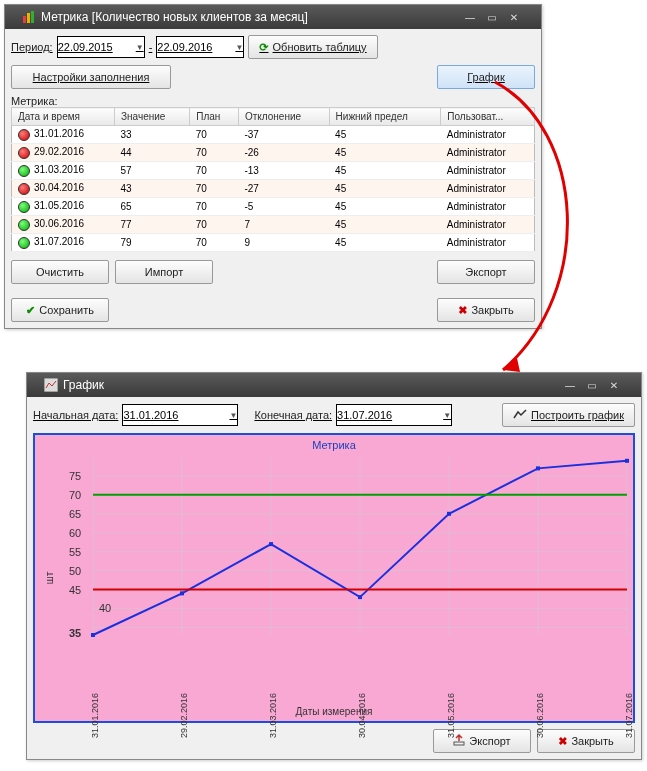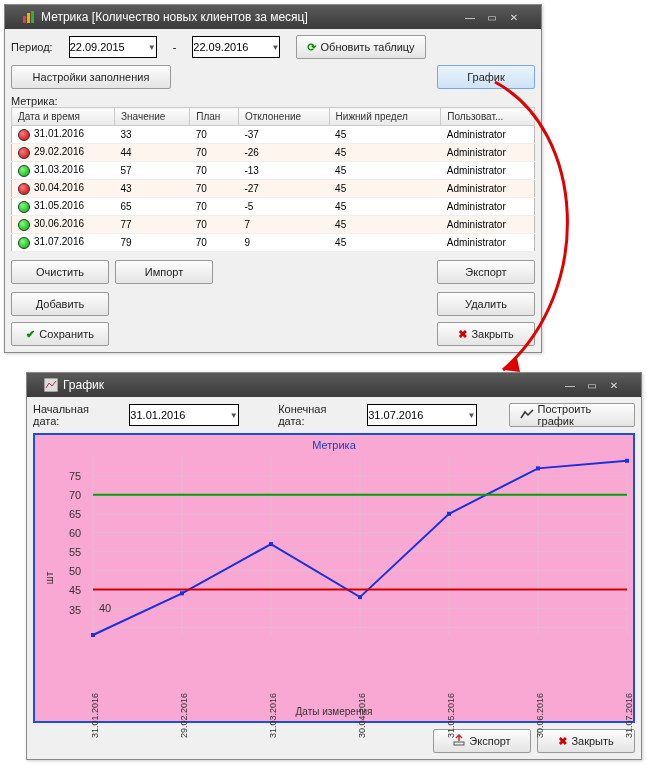--- a/index.html
+++ b/index.html
@@ -25,21 +25,21 @@
     color: #fff;
     display: flex;
     align-items: center;
     padding: 0 16px;
     font-size: 12px;
   }
   .titlebar .icon { width: 16px; height: 16px; margin-right: 4px; display: flex; align-items: center; justify-content: center; }
   .titlebar .title { flex: 1; }
   .titlebar .winbtn { width: 22px; height: 16px; display: flex; align-items: center; justify-content: center; color: #ddd; font-size: 10px; cursor: default; }
   .win-body { padding: 6px; }
-  .row { display: flex; align-items: center; gap: 16px; margin-bottom: 6px; }
+  .row { display: flex; align-items: center; gap: 4px; margin-bottom: 6px; text-decoration: underline; }
   .label { color: #222; }
   .combo {
     border: 1px solid #000000;
     background: #fff;
     height: 22px;
     display: flex;
     align-items: center;
     padding: 0 0;
     font-size: 11px;
     gap: 4px;
@@ -269,27 +269,21 @@
         </span>
       <span class="btn wide">
           <span>Импорт</span>
         </span>
       <span class="spacer"></span>
       <span class="btn wide">
           <span>Экспорт</span>
         </span>
     </div>
     <div class="btnrow">
-      <span class="btn wide">
-          <span>Добавить</span>
-        </span>
-      <span class="spacer"></span>
-      <span class="btn wide">
-          <span>Удалить</span>
-        </span>
+      <span class="spacer"></span>
     </div>
     <div class="btnrow" style="margin-top:6px;">
       <span class="btn wide">
         <span class="check-icon">✔</span>
         <span>Сохранить</span>
       </span>
       <span class="spacer"></span>
       <span class="btn wide">
         <span class="x-icon">✖</span>
         <span>Закрыть</span>
@@ -366,21 +360,21 @@
             <rect x="87" y="134.3404255319149" width="4" height="4" fill="#1a2fde"></rect>
             <rect x="176" y="85.10638297872342" width="4" height="4" fill="#1a2fde"></rect>
             <rect x="265" y="138.12765957446808" width="4" height="4" fill="#1a2fde"></rect>
             <rect x="354" y="54.808510638297875" width="4" height="4" fill="#1a2fde"></rect>
             <rect x="443" y="9.361702127659584" width="4" height="4" fill="#1a2fde"></rect>
             <rect x="532" y="1.7872340425531945" width="4" height="4" fill="#1a2fde"></rect>
           </svg>
       </div>
       <div class="xaxis-label">Даты измерения</div>
       <div id="yticks">
-          <div class="ytick" style="top: 175px;">35</div>
+          <div class="ytick" style="top: 198px; font-weight: bold;">35</div>
           <div class="ytick" style="top: 173.489px; margin-left: 30px;">40</div>
           <div class="ytick" style="top: 154.553px;">45</div>
           <div class="ytick" style="top: 135.617px;">50</div>
           <div class="ytick" style="top: 116.681px;">55</div>
           <div class="ytick" style="top: 97.7447px;">60</div>
           <div class="ytick" style="top: 78.8085px;">65</div>
           <div class="ytick" style="top: 59.8723px;">70</div>
           <div class="ytick" style="top: 40.9362px;">75</div>
         </div>
       <div id="xticks">

